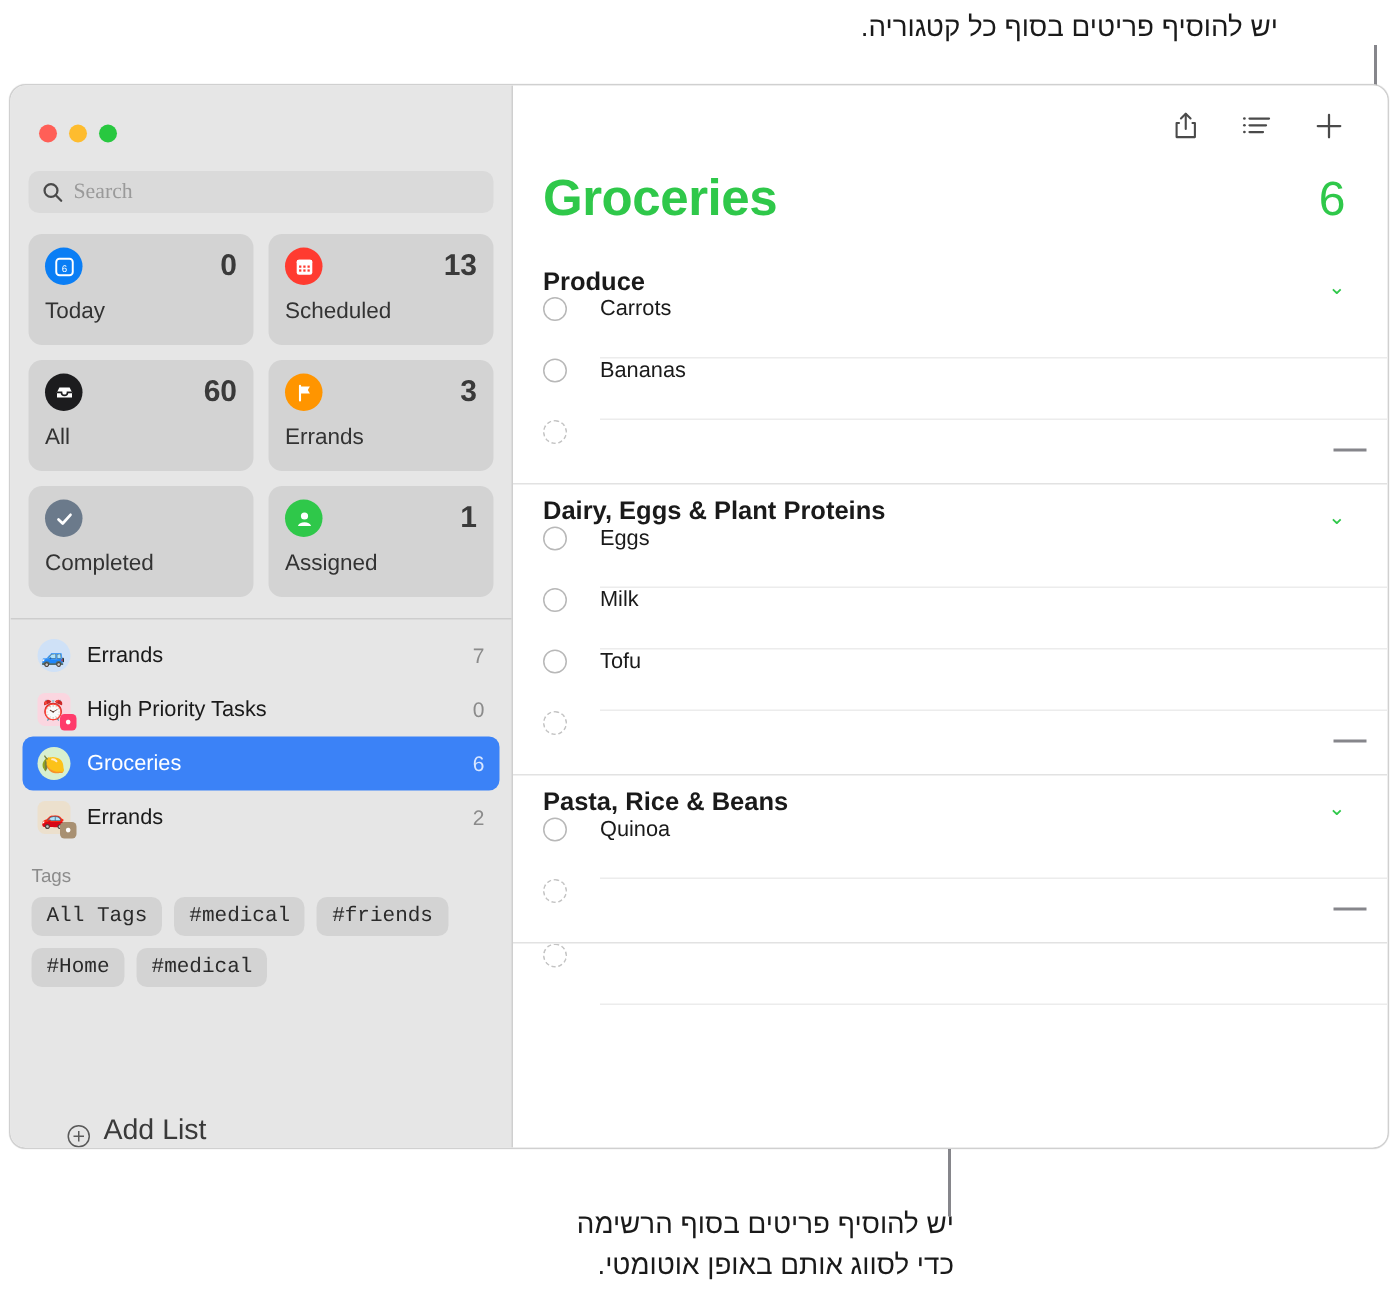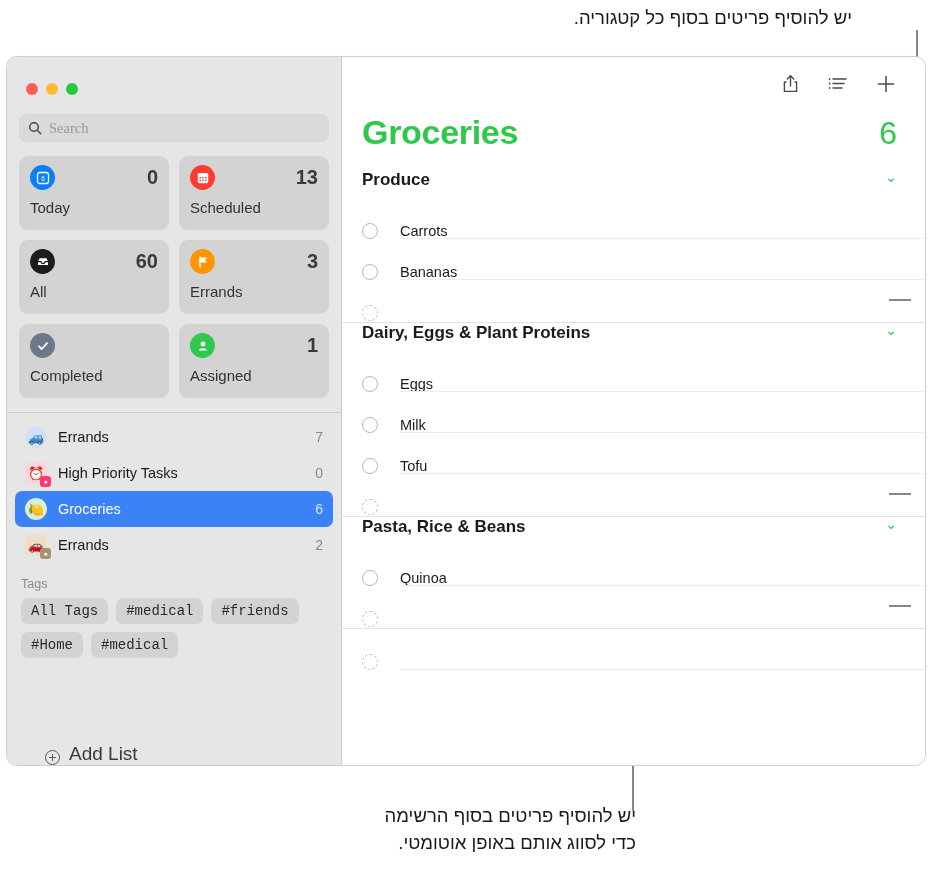--- a/index.html
+++ b/index.html
@@ -147,27 +147,27 @@
 
   .title-row {
     display: flex; align-items: baseline; justify-content: space-between;
     padding: 0 28px 0 20px; margin-top: 2px;
   }
   .list-title { font-size: 34px; font-weight: bold; color: #2fc84a; letter-spacing: -0.3px; }
   .list-total { font-size: 32px; font-weight: normal; color: #2fc84a; }
 
   .groups { margin-top: 18px; }
   .group-header {
-    display: flex; align-items: flex-start; justify-content: space-between;
+    display: flex; align-items: flex-end; justify-content: space-between;
     padding: 0 28px 0 20px; height: 28px;
   }
   .group-title { font-size: 17px; font-weight: bold; color: #1a1a1a; }
   .chev { color: #2fc84a; font-size: 14px; line-height: 1; }
 
-  .task-row { display: flex; align-items: flex-end; height: 41px; padding-left: 20px; position: relative; }
+  .task-row { display: flex; align-items: flex-start; height: 41px; padding-left: 20px; position: relative; }
   .circle {
     width: 16px; height: 16px; border-radius: 50%;
     border: 1.2px solid #b8b8b8; flex: 0 0 16px;
   }
   .circle.dashed { border: 1.2px dashed #c4c4c4; }
   .task-text { margin-left: 22px; font-size: 14.5px; color: #1a1a1a; }
   .task-row .sep {
     position: absolute; left: 58px; right: 0; bottom: 0;
     height: 1px; background: #ececec;
   }

